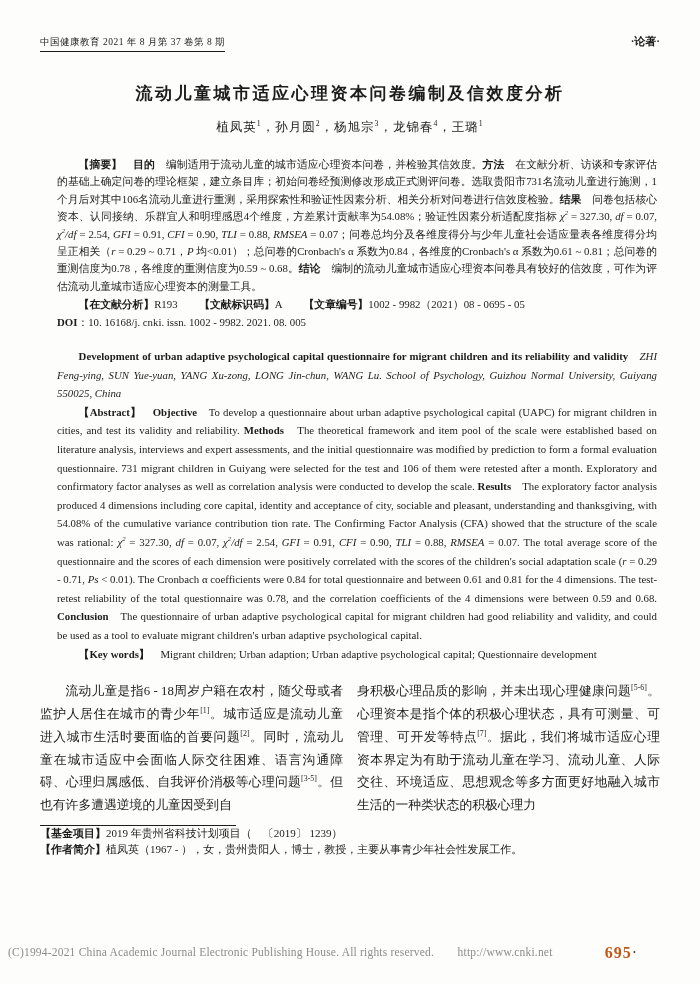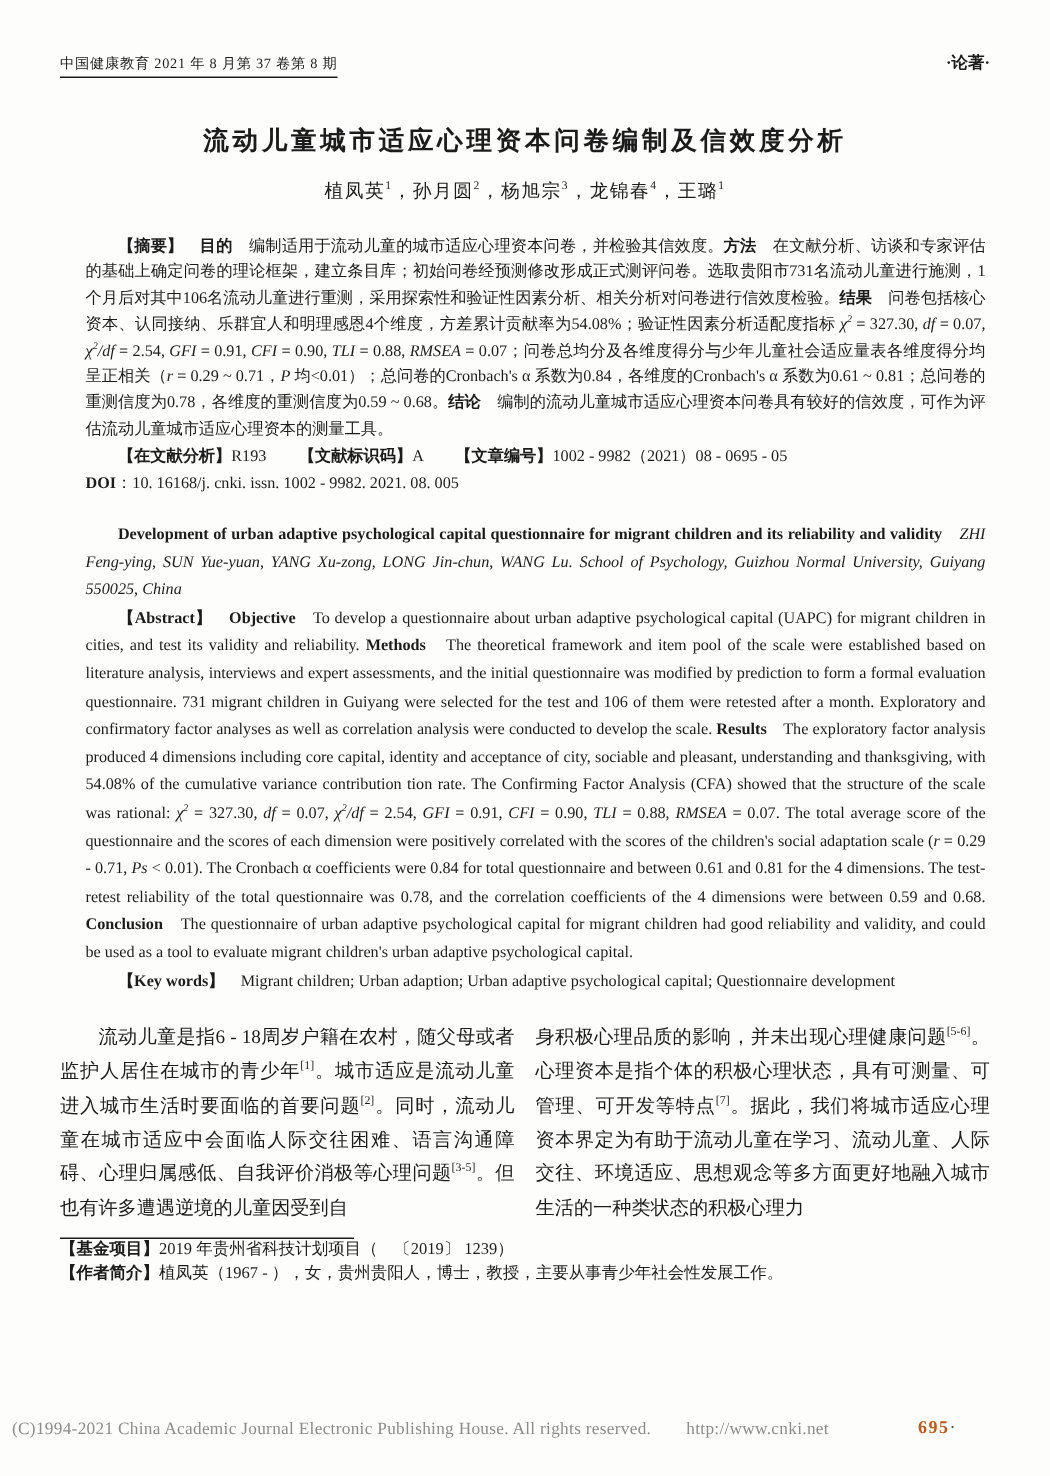--- a/index.html
+++ b/index.html
@@ -66,21 +66,21 @@
   .footnotes p.hang { padding-left:66px; text-indent:-66px; }
 
   
   .footer {
     position:absolute; left:8px; right:20px; bottom:24px;
     font-size:11.5px; color:#8c8c8c; letter-spacing:0.2px;
     white-space:nowrap;
   }
   .pageno {
     position:absolute; right:42px; top:-1px;
-    font-size:12px; letter-spacing:1px;
+    font-size:16px; letter-spacing:1px;
   }
   .pageno .num { font-weight:bold; }
   .pageno .dot { color:#444; }
 </style>
 </head>
 <body>
 
 <div class="page" style="color: rgb(28, 28, 28);">
 
   <div class="hdr">

